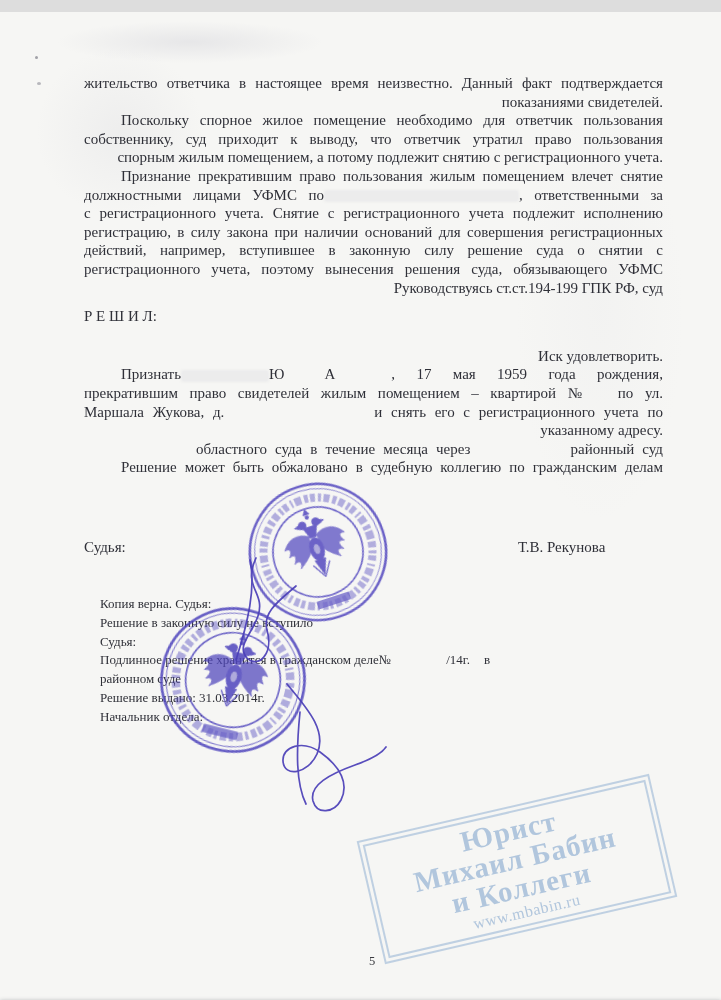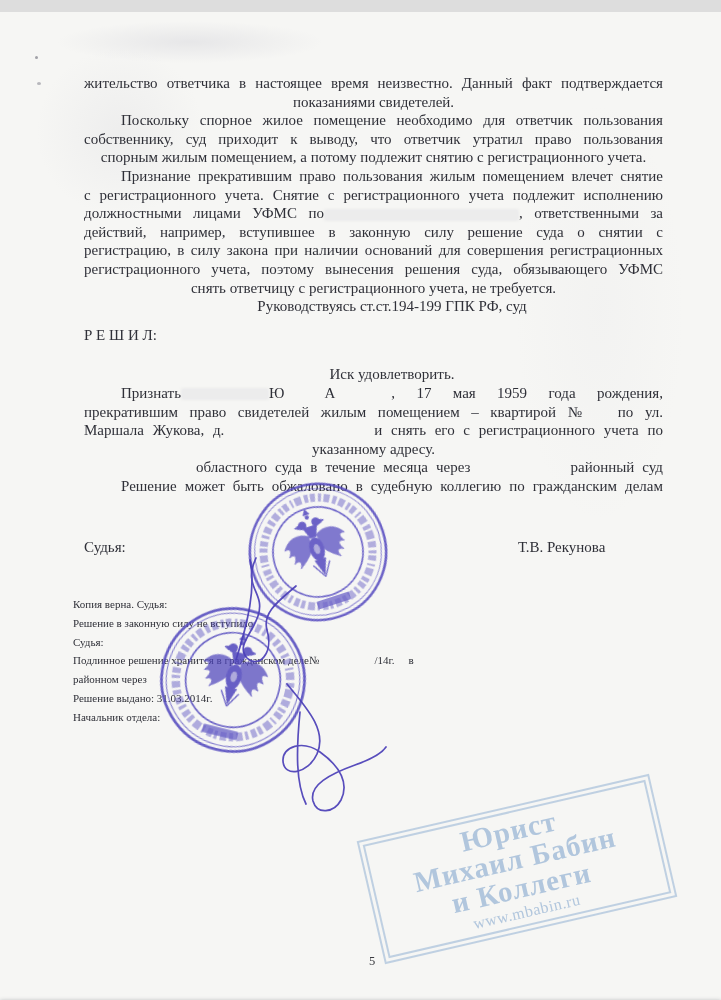--- a/index.html
+++ b/index.html
@@ -12,31 +12,31 @@
       radial-gradient(closest-side at 600px 300px, rgba(200,200,210,.08), rgba(200,200,210,0) 70%);
     font-family:"Liberation Serif","DejaVu Serif",serif;
     color:#2f3038;
   }
   .speck{position:absolute;border-radius:50%;background:#84848e;opacity:.75;}
   .sp1{left:35px;top:44px;width:3px;height:3px;}
   .sp2{left:37px;top:70px;width:4px;height:3px;opacity:.55;}
 
   .textcol{position:absolute;left:84px;top:62px;width:579px;font-size:15px;line-height:18.6px;}
   .ln{text-align:justify;text-align-last:justify;}
-  .ln-left{text-align:center;}
+  .ln-left{text-align:right;}
   .ind{padding-left:37px;}
   .sp{display:inline-block;height:1px;vertical-align:baseline;}
   .smudge{height:12px;vertical-align:middle;background:rgba(201,201,210,.22);filter:blur(1px);border-radius:2px;}
   .heading{margin:10px 0 21px 0;}
   .ctr{padding-left:112px;}
 
   .sigrow{position:absolute;left:84px;top:527px;width:579px;font-size:15px;}
   .judgename{position:absolute;left:434px;top:0;}
 
-  .cert{position:absolute;left:73px;top:583px;width:600px;font-size:11px;line-height:18.8px;}
+  .cert{position:absolute;left:100px;top:583px;width:600px;font-size:13px;line-height:18.8px;}
 
   .stampsvg{position:absolute;left:0;top:0;pointer-events:none;}
 
   .watermark{
     position:absolute;left:367px;top:794px;width:296px;height:122px;
     border:2px solid rgba(168,192,218,.7);
     transform:rotate(-13deg);
     display:flex;flex-direction:column;align-items:center;justify-content:center;
     color:rgba(167,191,217,.88);
   }
@@ -55,26 +55,25 @@
   <div class="speck sp1"></div>
   <div class="speck sp2"></div>
 
   <div class="textcol">
     <div class="ln">жительство ответчика в настоящее время неизвестно. Данный факт подтверждается</div>
     <div class="ln-left">показаниями свидетелей.</div>
     <div class="ln ind">Поскольку спорное жилое помещение необходимо для ответчик пользования</div>
     <div class="ln">собственнику, суд приходит к выводу, что ответчик утратил право пользования</div>
     <div class="ln-left">спорным жилым помещением, а потому подлежит снятию с регистрационного учета.</div>
     <div class="ln ind">Признание прекратившим право пользования жилым помещением влечет снятие</div>
+    <div class="ln"><span>должностными лицами УФМС по</span><span class="sp smudge" style="width:195px"></span><span>, ответственными за</span></div>
     <div class="ln">с регистрационного учета. Снятие с регистрационного учета подлежит исполнению</div>
-    <div class="ln"><span>должностными лицами УФМС по</span><span class="sp smudge" style="width:195px"></span><span>, ответственными за</span></div>
+    <div class="ln">регистрацию, в силу закона при наличии оснований для совершения регистрационных</div>
     <div class="ln">действий, например, вступившее в законную силу решение суда о снятии с</div>
-    <div class="ln">регистрацию, в силу закона при наличии оснований для совершения регистрационных</div>
     <div class="ln">регистрационного учета, поэтому вынесения решения суда, обязывающего УФМС</div>
-    <div class="ln-left">снять ответчицу с регистрационного учета, не требуется.</div>
     <div class="ln-left ind">Руководствуясь ст.ст.194-199 ГПК РФ, суд</div>
 
     <div class="heading">Р Е Ш И Л:</div>
 
     <div class="ln-left ind">Иск удовлетворить.</div>
     <div class="ln ind"><span>Признать</span><span class="sp smudge" style="width:88px"></span><span>Ю</span><span class="sp" style="width:40px"></span><span>А</span><span class="sp" style="width:56px"></span><span>, 17 мая 1959 года рождения,</span></div>
     <div class="ln"><span>прекратившим право свидетелей жилым помещением – квартирой №</span><span class="sp" style="width:28px"></span><span>по ул.</span></div>
     <div class="ln"><span>Маршала Жукова, д.</span><span class="sp" style="width:150px"></span><span>и снять его с регистрационного учета по</span></div>
     <div class="ln-left">указанному адресу.</div>
     <div class="ln ctr"><span>областного суда в течение месяца через</span><span class="sp" style="width:100px"></span><span>районный суд</span></div>
@@ -84,21 +83,21 @@
   <div class="sigrow">
     <span>Судья:</span>
     <span class="judgename">Т.В. Рекунова</span>
   </div>
 
   <div class="cert">
     <div>Копия верна. Судья:</div>
     <div>Решение в законную силу не вступило</div>
     <div>Судья:</div>
     <div><span>Подлинное решение хранится в гражданском деле№</span><span class="sp" style="width:55px"></span><span>/14г.</span><span class="sp" style="width:14px"></span><span>в</span></div>
-    <div>районном через</div>
+    <div>районном суде</div>
     <div>Решение выдано: 31.03.2014г.</div>
     <div>Начальник отдела:</div>
   </div>
 
   <svg class="stampsvg" width="721" height="1000" viewBox="0 0 721 1000">
     <defs>
       <filter id="inkblur" x="-20%" y="-20%" width="140%" height="140%">
         <feGaussianBlur stdDeviation="0.45"></feGaussianBlur>
       </filter>
       <path id="wingdef" d="M-5,-22 C-16,-30 -32,-28 -40,-14 C-33,-16 -31,-12 -37,-4 C-29,-7 -27,-3 -33,6 C-25,2 -23,7 -27,14 C-18,8 -10,2 -7,-6 Z" fill="currentColor" opacity=".85"></path>

